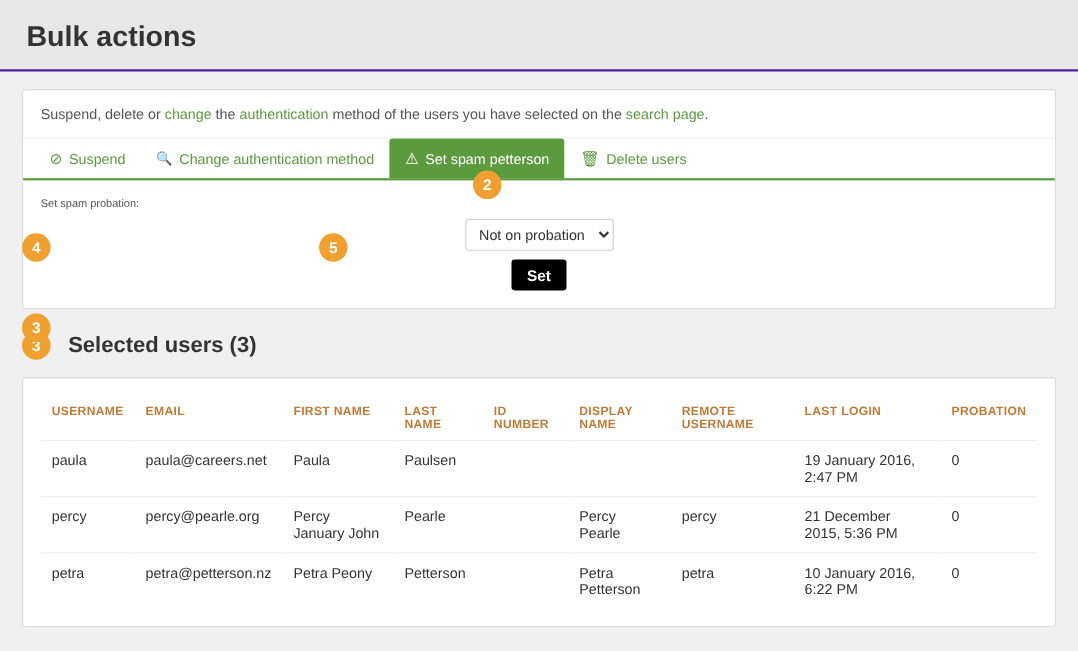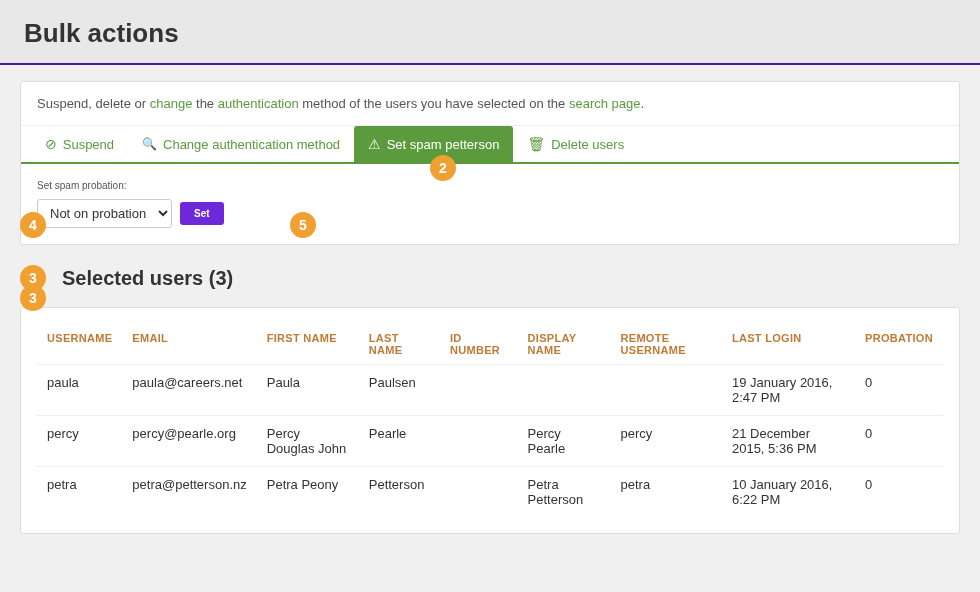--- a/index.html
+++ b/index.html
@@ -72,37 +72,38 @@
     }
     .spam-label {
       font-size: 10px;
       color: #555;
       margin-bottom: 8px;
     }
     .spam-controls {
       display: flex;
       align-items: center;
       gap: 8px;
+      flex-direction: column;
     }
     .spam-select {
       padding: 5px 8px;
       border: 1px solid #ccc;
       border-radius: 3px;
       font-size: 13px;
       color: #333;
       background: #fff;
       cursor: pointer;
     }
     .set-btn {
-      background: #6d28d9;
+      background: #000000;
       color: #fff;
       border: none;
       border-radius: 3px;
       padding: 6px 14px;
-      font-size: 10px;
+      font-size: 14px;
       cursor: pointer;
       font-weight: bold;
     }
     .section-title {
       font-size: 20px;
       font-weight: bold;
       color: #333;
       margin-bottom: 16px;
     }
     .users-card {
@@ -230,21 +231,21 @@
           <td>Paulsen</td>
           <td></td>
           <td></td>
           <td></td>
           <td>19 January 2016, 2:47 PM</td>
           <td>0</td>
         </tr>
         <tr>
           <td>percy</td>
           <td>percy@pearle.org</td>
-          <td>Percy Douglas John</td>
+          <td>Percy January John</td>
           <td>Pearle</td>
           <td></td>
           <td>Percy Pearle</td>
           <td>percy</td>
           <td>21 December 2015, 5:36 PM</td>
           <td>0</td>
         </tr>
         <tr>
           <td>petra</td>
           <td>petra@petterson.nz</td>

